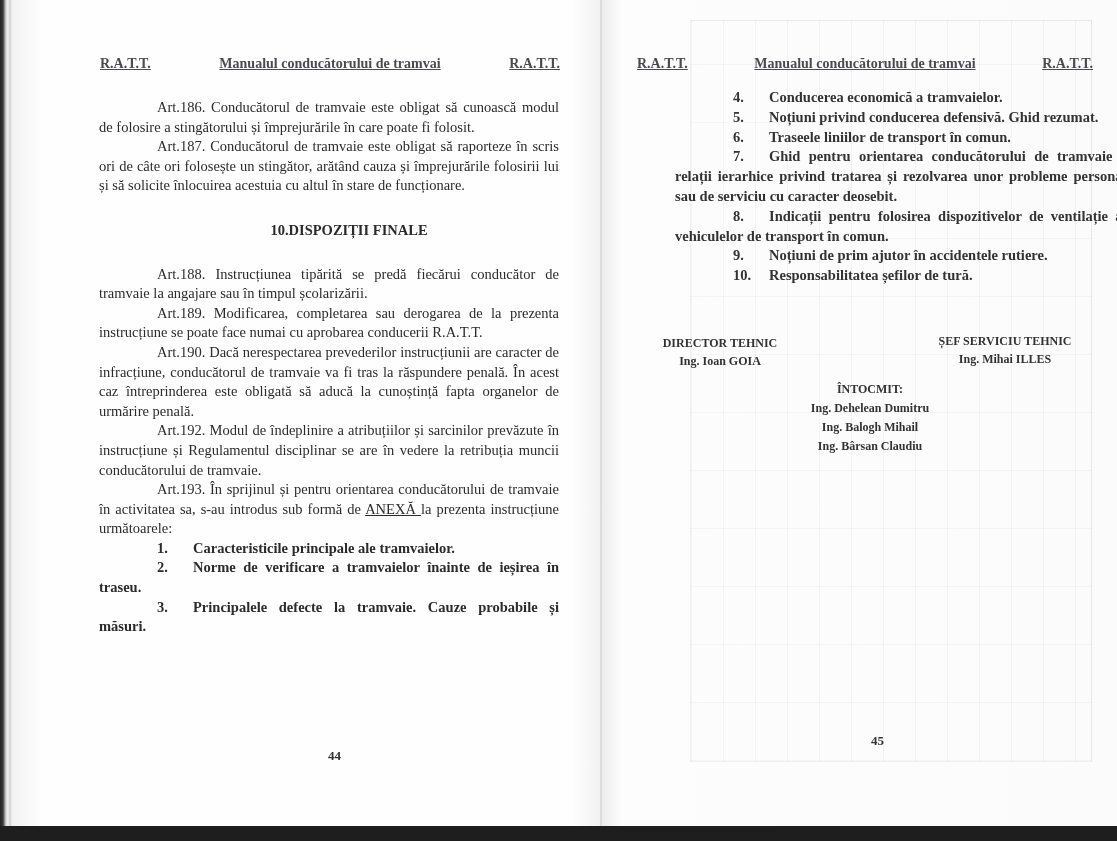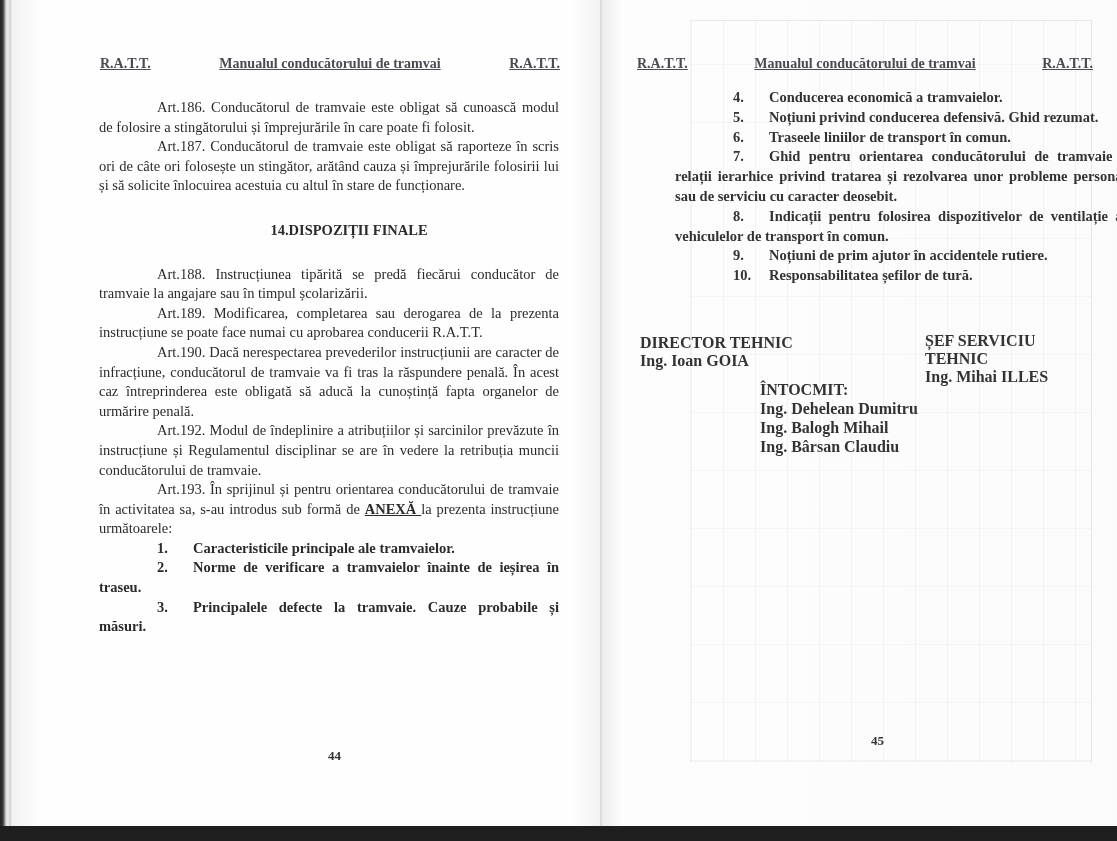--- a/index.html
+++ b/index.html
@@ -38,25 +38,25 @@
   }
   .left-body { left: 99px; top: 98px; width: 460px; }
   .right-body { left: 675px; top: 88px; width: 458px; font-weight: bold; line-height: 19.8px; color: #333; }
   .para { margin: 0; text-indent: 58px; }
   .art { font-weight: normal; }
   .section-title {
     text-align: center; font-weight: bold; font-size: 14.5px; margin: 25px 0 24px 0; padding-left: 40px;
   }
   .list-item { margin: 0; font-weight: bold; }
   .list-item .num { display: inline-block; width: 36px; margin-left: 58px; text-indent: 0; }
-  .anexa { text-decoration: underline; font-weight: bold; }
+  .anexa { text-decoration: underline; font-weight: normal; }
   .page-number { position: absolute; font-weight: bold; font-size: 13px; color: #333; }
   .pn-left { left: 328px; top: 748px; }
   .pn-right { left: 871px; top: 733px; text-align: right; }
-  .signatures { position: absolute; font-weight: bold; font-size: 16px; color: #333; line-height: 18px; }
+  .signatures { position: absolute; font-weight: bold; font-size: 12px; color: #333; line-height: 18px; text-align: center; }
   .sig-director { left: 640px; top: 334px; width: 160px; }
   .sig-sef { left: 925px; top: 332px; width: 160px; }
   .sig-intocmit { left: 760px; top: 380px; width: 220px; line-height: 19px; }
   .sig-intocmit div { white-space: nowrap; }
   .scan-bottom { position: absolute; left: 0; top: 826px; width: 1117px; height: 15px; background: #1e1e1e; }
 </style>
 </head>
 <body>
 
 <div class="book-edge"></div>
@@ -70,21 +70,21 @@
 <div class="running-header left-header">
   <span>R.A.T.T.</span>
   <span>Manualul conducătorului de tramvai</span>
   <span>R.A.T.T.</span>
 </div>
 
 <div class="body-text left-body">
   <p class="para"><span class="art">Art.186.</span><span> Conducătorul de tramvaie este obligat să cunoască modul de folosire a stingătorului și împrejurările în care poate fi folosit.</span></p>
   <p class="para"><span class="art">Art.187.</span><span> Conducătorul de tramvaie este obligat să raporteze în scris ori de câte ori folosește un stingător, arătând cauza și împrejurările folosirii lui și să solicite înlocuirea acestuia cu altul în stare de funcționare.</span></p>
 
-  <div class="section-title">14.DISPOZIȚII FINALE</div>
+  <div class="section-title">10.DISPOZIȚII FINALE</div>
 
   <p class="para"><span class="art">Art.188.</span><span> Instrucțiunea tipărită se predă fiecărui conducător de tramvaie la angajare sau în timpul școlarizării.</span></p>
   <p class="para"><span class="art">Art.189.</span><span> Modificarea, completarea sau derogarea de la prezenta instrucțiune se poate face numai cu aprobarea conducerii R.A.T.T.</span></p>
   <p class="para"><span class="art">Art.190.</span><span> Dacă nerespectarea prevederilor instrucțiunii are caracter de infracțiune, conducătorul de tramvaie va fi tras la răspundere penală. În acest caz întreprinderea este obligată să aducă la cunoștință fapta organelor de urmărire penală.</span></p>
   <p class="para"><span class="art">Art.192.</span><span> Modul de îndeplinire a atribuțiilor și sarcinilor prevăzute în instrucțiune și Regulamentul disciplinar se are în vedere la retribuția muncii conducătorului de tramvaie.</span></p>
   <p class="para"><span class="art">Art.193.</span><span> În sprijinul și pentru orientarea conducătorului de tramvaie în activitatea sa, s-au introdus sub formă de </span><span class="anexa">ANEXĂ </span><span>la prezenta instrucțiune următoarele:</span></p>
 
   <p class="list-item"><span class="num">1.</span><span>Caracteristicile principale ale tramvaielor.</span></p>
   <p class="list-item"><span class="num">2.</span><span>Norme de verificare a tramvaielor înainte de ieșirea în traseu.</span></p>
   <p class="list-item"><span class="num">3.</span><span>Principalele defecte la tramvaie. Cauze probabile și măsuri.</span></p>

